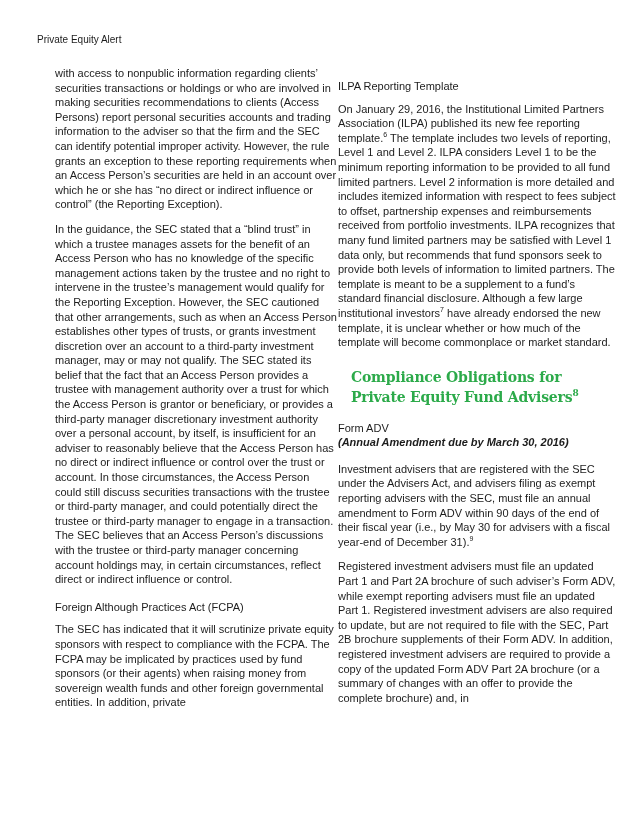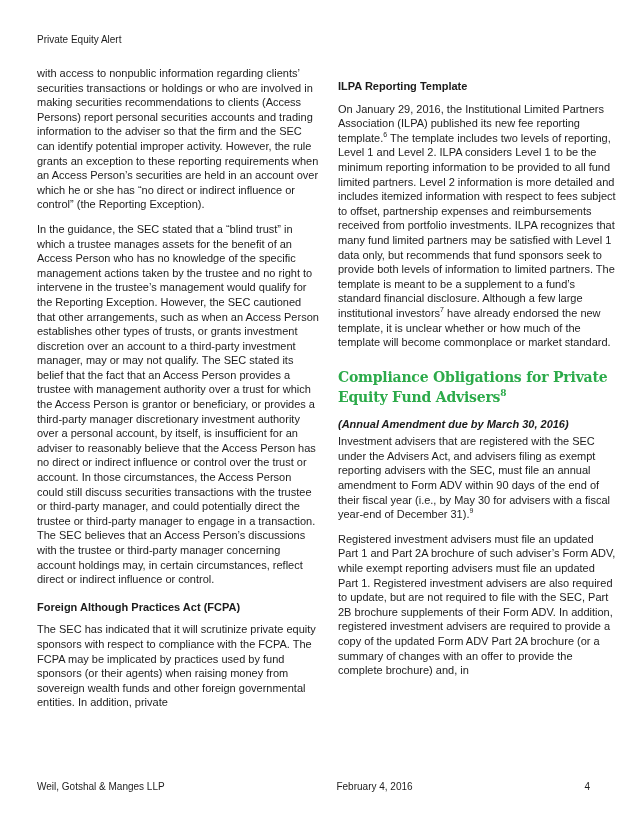--- a/index.html
+++ b/index.html
@@ -23,54 +23,54 @@
     font-size: 10px;
     line-height: 12px;
     color: #1c1c1c;
   }
   .columns {
     position: absolute;
     left: 37px;
     top: 66px;
     width: 579px;
     display: flex;
-    gap: 18px;
+    justify-content: flex-end;
   }
   .col-left  { width: 283px; }
   .col-right { width: 278px; }
   .col p {
     margin: 0 0 10px 0;
     font-size: 11px;
     line-height: 14.6px;
     text-align: left;
   }
   .subheading {
     font-size: 11px;
     line-height: 14.6px;
-    font-weight: bold;
+    font-weight: normal;
     margin: 13px 0 8px 0;
   }
   .subheading.tight {
     margin-bottom: 0;
   }
   .green-heading {
     font-family: "DejaVu Serif", serif;
     font-weight: bold;
     color: #2caa4a;
     font-size: 14px;
     line-height: 20.5px;
-    margin: 17px 0 9px 0;
+    margin: 17px 0 9px 13px;
     letter-spacing: -0.2px;
   }
   .italic-line {
     font-size: 11px;
     line-height: 14.6px;
     font-weight: bold;
     font-style: italic;
-    margin: 0 0 3px 0;
+    margin: 0 0 12px 0;
   }
   sup.fn {
     font-size: 7px;
     line-height: 0;
     vertical-align: super;
   }
   .green-heading sup.fn {
     font-size: 9px;
   }
   .doc-footer {
@@ -100,26 +100,22 @@
       <p>with access to nonpublic information regarding clients’ securities transactions or holdings or who are involved in making securities recommendations to clients (Access Persons) report personal securities accounts and trading information to the adviser so that the firm and the SEC can identify potential improper activity. However, the rule grants an exception to these reporting requirements when an Access Person’s securities are held in an account over which he or she has “no direct or indirect influence or control” (the Reporting Exception).</p>
       <p>In the guidance, the SEC stated that a “blind trust” in which a trustee manages assets for the benefit of an Access Person who has no knowledge of the specific management actions taken by the trustee and no right to intervene in the trustee’s management would qualify for the Reporting Exception. However, the SEC cautioned that other arrangements, such as when an Access Person establishes other types of trusts, or grants investment discretion over an account to a third-party investment manager, may or may not qualify. The SEC stated its belief that the fact that an Access Person provides a trustee with management authority over a trust for which the Access Person is grantor or beneficiary, or provides a third-party manager discretionary investment authority over a personal account, by itself, is insufficient for an adviser to reasonably believe that the Access Person has no direct or indirect influence or control over the trust or account. In those circumstances, the Access Person could still discuss securities transactions with the trustee or third-party manager, and could potentially direct the trustee or third-party manager to engage in a transaction. The SEC believes that an Access Person’s discussions with the trustee or third-party manager concerning account holdings may, in certain circumstances, reflect direct or indirect influence or control.</p>
       <div class="subheading">Foreign Although Practices Act (FCPA)</div>
       <p>The SEC has indicated that it will scrutinize private equity sponsors with respect to compliance with the FCPA. The FCPA may be implicated by practices used by fund sponsors (or their agents) when raising money from sovereign wealth funds and other foreign governmental entities. In addition, private</p>
     </div>
 
     <div class="col col-right">
       <div class="subheading">ILPA Reporting Template</div>
       <p><span>On January 29, 2016, the Institutional Limited Partners Association (ILPA) published its new fee reporting template.</span><sup class="fn">6</sup><span> The template includes two levels of reporting, Level 1 and Level 2. ILPA considers Level 1 to be the minimum reporting information to be provided to all fund limited partners. Level 2 information is more detailed and includes itemized information with respect to fees subject to offset, partnership expenses and reimbursements received from portfolio investments. ILPA recognizes that many fund limited partners may be satisfied with Level 1 data only, but recommends that fund sponsors seek to provide both levels of information to limited partners. The template is meant to be a supplement to a fund’s standard financial disclosure. Although a few large institutional investors</span><sup class="fn">7</sup><span> have already endorsed the new template, it is unclear whether or how much of the template will become commonplace or market standard.</span></p>
       <div class="green-heading"><span>Compliance Obligations for Private Equity Fund Advisers</span><sup class="fn">8</sup></div>
+      <div class="subheading tight">Form ADV</div>
       <div class="italic-line">(Annual Amendment due by March 30, 2016)</div>
       <p><span>Investment advisers that are registered with the SEC under the Advisers Act, and advisers filing as exempt reporting advisers with the SEC, must file an annual amendment to Form ADV within 90 days of the end of their fiscal year (i.e., by May 30 for advisers with a fiscal year-end of December 31).</span><sup class="fn">9</sup></p>
       <p>Registered investment advisers must file an updated Part 1 and Part 2A brochure of such adviser’s Form ADV, while exempt reporting advisers must file an updated Part 1. Registered investment advisers are also required to update, but are not required to file with the SEC, Part 2B brochure supplements of their Form ADV. In addition, registered investment advisers are required to provide a copy of the updated Form ADV Part 2A brochure (or a summary of changes with an offer to provide the complete brochure) and, in</p>
     </div>
 
   </div>
 
-  <div class="doc-footer">
-    <span class="f-left">Weil, Gotshal &amp; Manges LLP</span>
-    <span class="f-center">February 4, 2016</span>
-    <span class="f-right">4</span>
-  </div>
 
 </div>
 
 </body></html>

